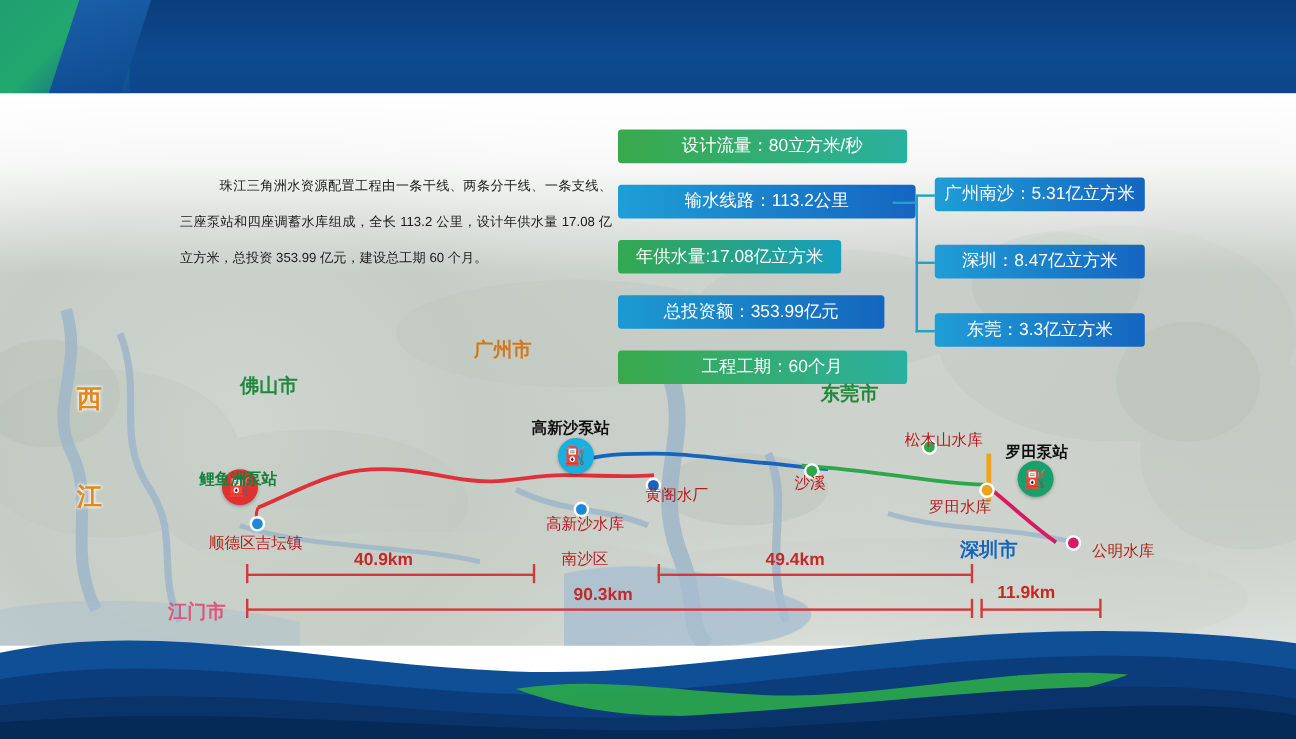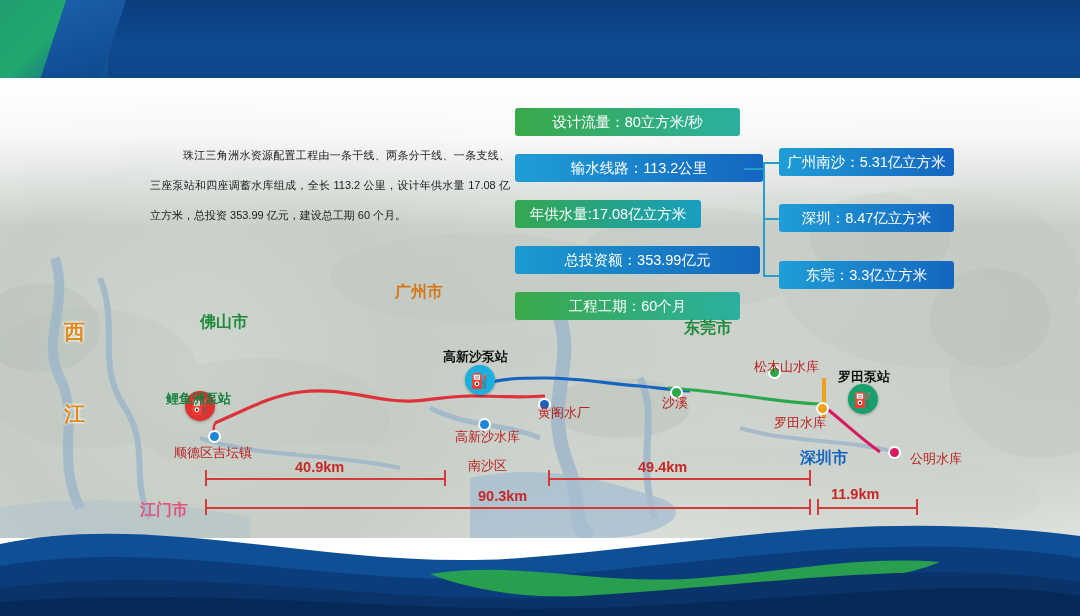--- a/index.html
+++ b/index.html
@@ -56,21 +56,21 @@
     font-size:11px;line-height:30px;color:#1a1a1a;text-align:justify;
     text-indent:33px;
   }
 
   
   .chip{
     position:absolute;height:28px;line-height:28px;
     color:#ffffff;font-size:14.5px;text-align:center;border-radius:3px;
     white-space:nowrap;
   }
-  .chip.green{background:linear-gradient(90deg,#3aa94a 0%,#2bb0a0 100%);}
+  .chip.green{background:linear-gradient(90deg,#3aa94a 0%,#2bb0a0 100%);padding-left:16px;}
   .chip.greenblue{background:linear-gradient(90deg,#34a84f 0%,#189ec0 100%);}
   .chip.blue{background:linear-gradient(90deg,#1f9ed6 0%,#1565c0 100%);}
   .chip.tealblue{background:linear-gradient(90deg,#1b9ad0 0%,#1566bd 100%);}
 
   
   .conn{position:absolute;background:#23a0c8;}
 
   
   .mlabel{position:absolute;font-size:13px;color:#b91c1c;white-space:nowrap;}
   .city{position:absolute;font-size:16px;font-weight:bold;white-space:nowrap;}
@@ -158,21 +158,21 @@
     </g>
   </svg>
 
   <div class="map-haze"></div>
 
   <div class="intro">珠江三角洲水资源配置工程由一条干线、两条分干线、一条支线、三座泵站和四座调蓄水库组成，全长 113.2 公里，设计年供水量 17.08 亿立方米，总投资 353.99 亿元，建设总工期 60 个月。</div>
 
   <div class="chip green" style="left:515px;top:108px;width:225px;">设计流量：80立方米/秒</div>
   <div class="chip blue" style="left:515px;top:154px;width:248px;">输水线路：113.2公里</div>
   <div class="chip greenblue" style="left:515px;top:200px;width:186px;">年供水量:17.08亿立方米</div>
-  <div class="chip tealblue" style="left:515px;top:246px;width:245px;">总投资额：353.99亿元</div>
+  <div class="chip tealblue" style="left:515px;top:246px;width:222px;">总投资额：353.99亿元</div>
   <div class="chip green" style="left:515px;top:292px;width:225px;">工程工期：60个月</div>
 
   <div class="conn" style="left:744px;top:168px;width:20px;height:1.6px;"></div>
   <div class="conn" style="left:763px;top:163px;width:1.6px;height:114px;"></div>
   <div class="conn" style="left:763px;top:162px;width:16px;height:1.6px;"></div>
   <div class="conn" style="left:763px;top:218px;width:16px;height:1.6px;"></div>
   <div class="conn" style="left:763px;top:275px;width:16px;height:1.6px;"></div>
 
   <div class="chip blue" style="left:779px;top:148px;width:175px;">广州南沙：5.31亿立方米</div>
   <div class="chip blue" style="left:779px;top:204px;width:175px;">深圳：8.47亿立方米</div>

